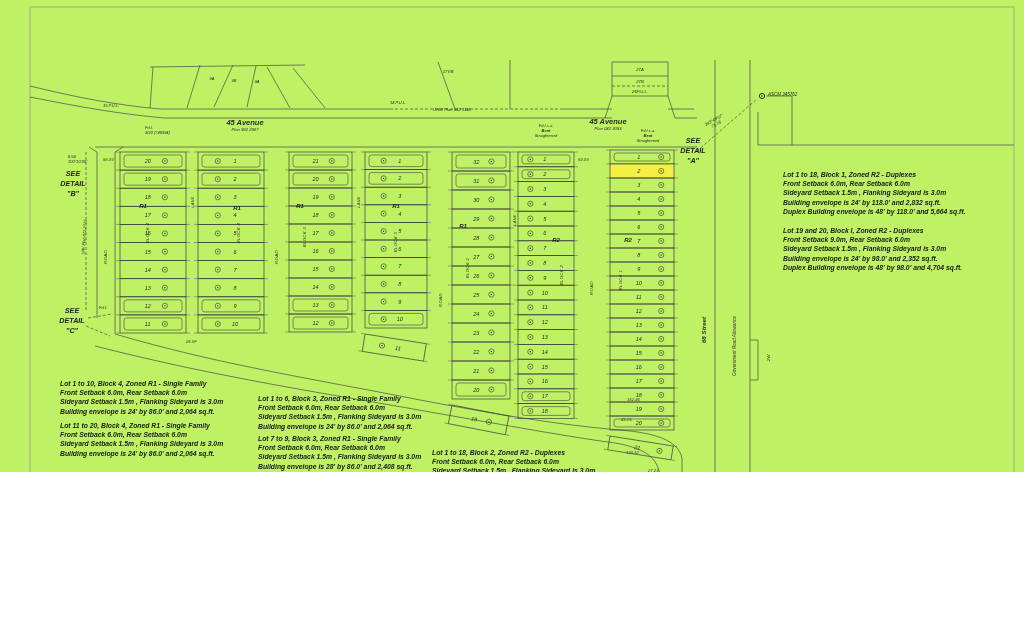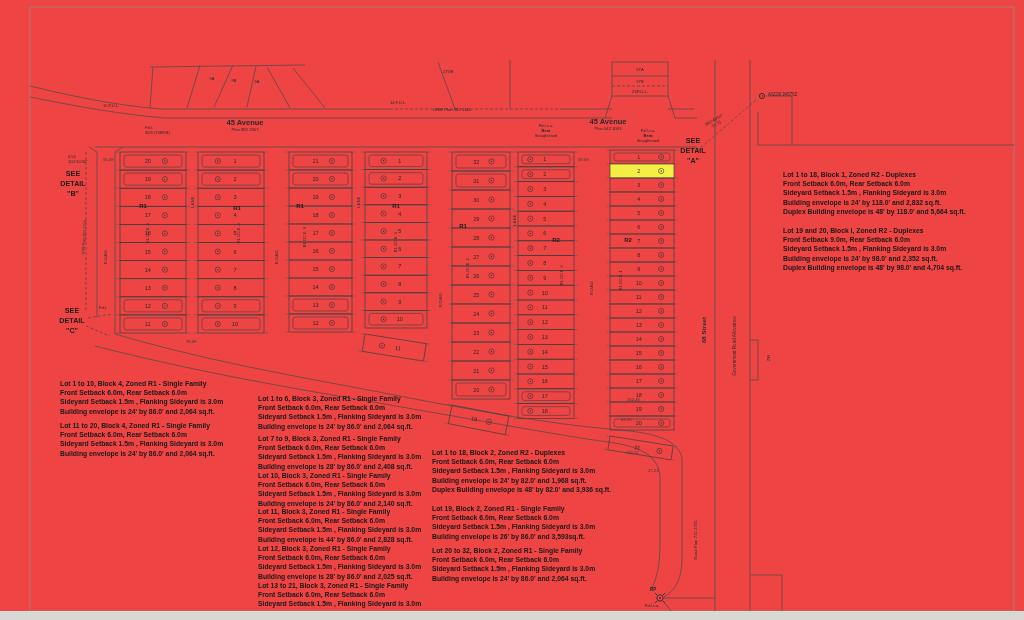--- a/index.html
+++ b/index.html
@@ -1,17 +1,17 @@
 <!DOCTYPE html>
 <html><head>
 <meta charset="utf-8">
 <style>
   html,body{margin:0;padding:0;background:#ffffff;}
-  .page{position:relative;width:1024px;height:620px;background:#ef4444;overflow:hidden;
-        font-family:"Liberation Sans",sans-serif;color:#222;}
+  .page{position:relative;width:1024px;height:472px;background:#bef264;overflow:hidden;
+        font-family:"Liberation Sans",sans-serif;color:#222;font-style:italic;}
   svg{position:absolute;left:0;top:0;}
   svg text{font-family:"Liberation Sans",sans-serif;fill:#2b2b2b;}
   #labels{position:absolute;left:0;top:0;width:1024px;height:620px;}
   .lb{position:absolute;white-space:nowrap;color:#2a2a2a;}
   .c{transform:translateX(-50%);}
   .vl{position:absolute;white-space:nowrap;color:#2f2f2f;transform:translate(-50%,-50%) rotate(-90deg);}
   .bold{font-weight:bold;}
   .note{position:absolute;font-weight:bold;font-size:6.8px;line-height:9.2px;color:#191919;white-space:nowrap;}
   .detail{position:absolute;text-align:center;font-weight:bold;font-size:7.2px;line-height:10px;color:#1d1d1d;transform:translateX(-50%);}
   .dim{position:absolute;font-size:4.2px;color:#3a3a3a;white-space:nowrap;}

